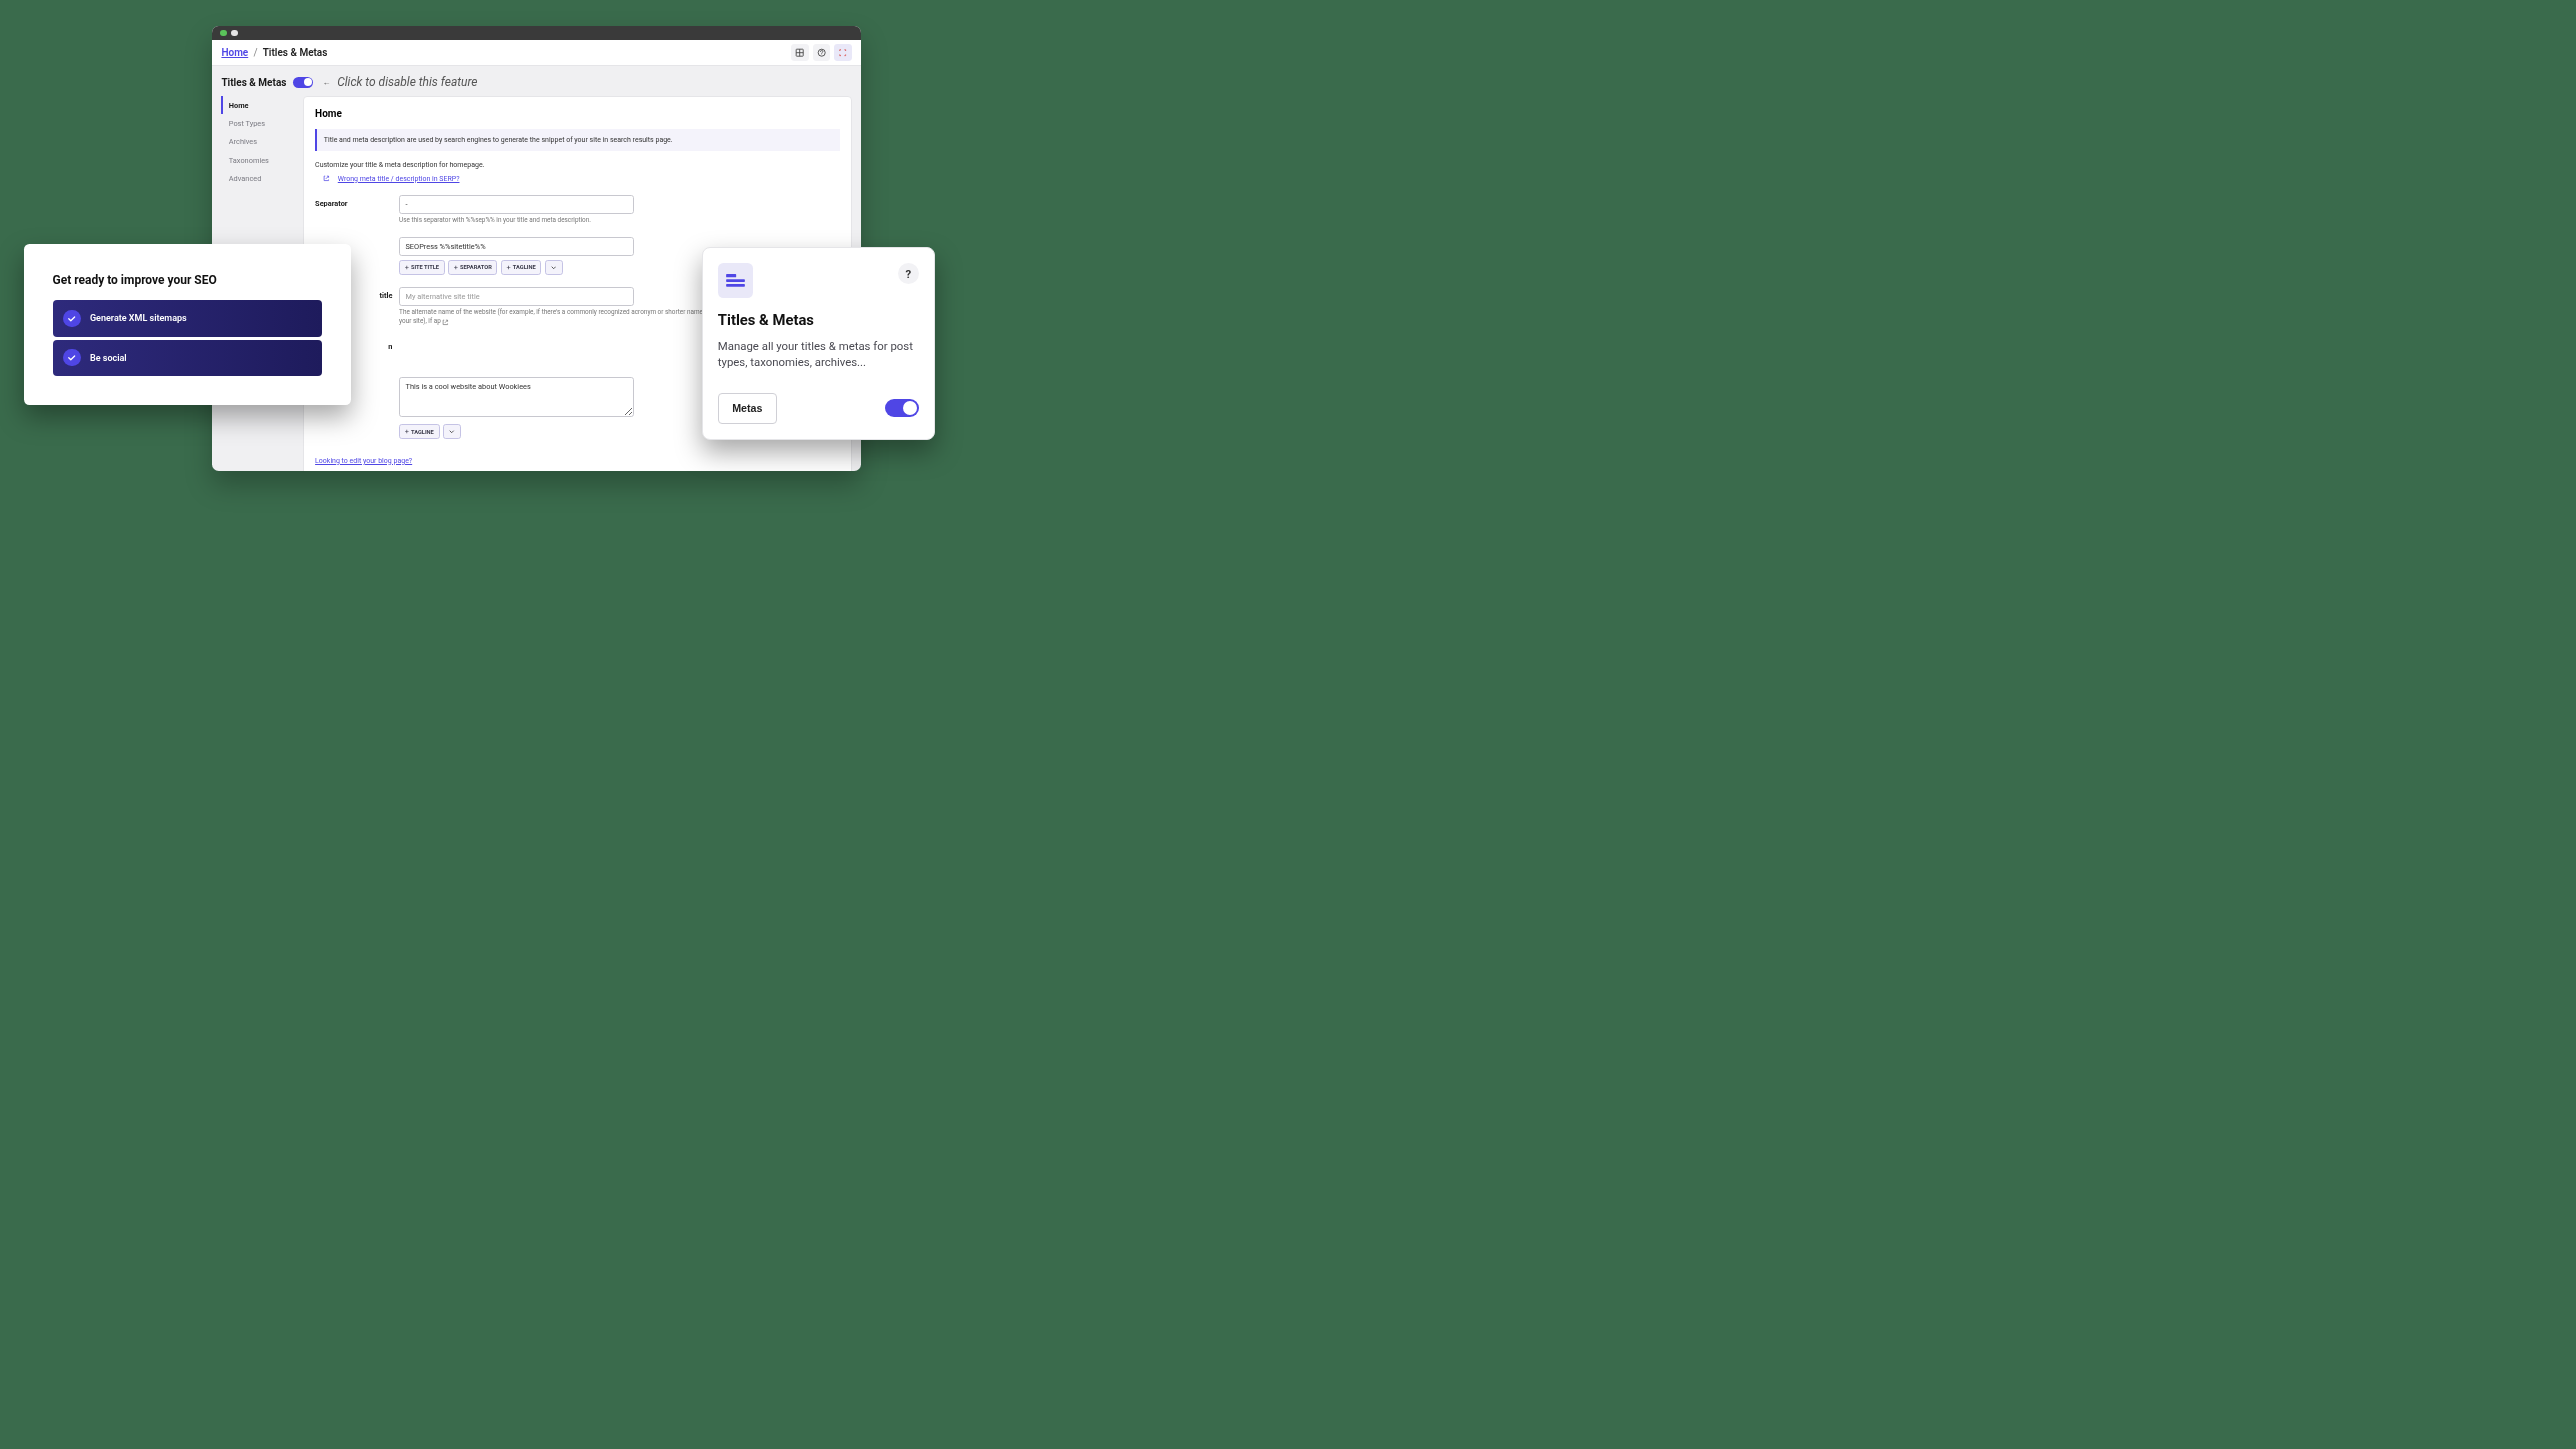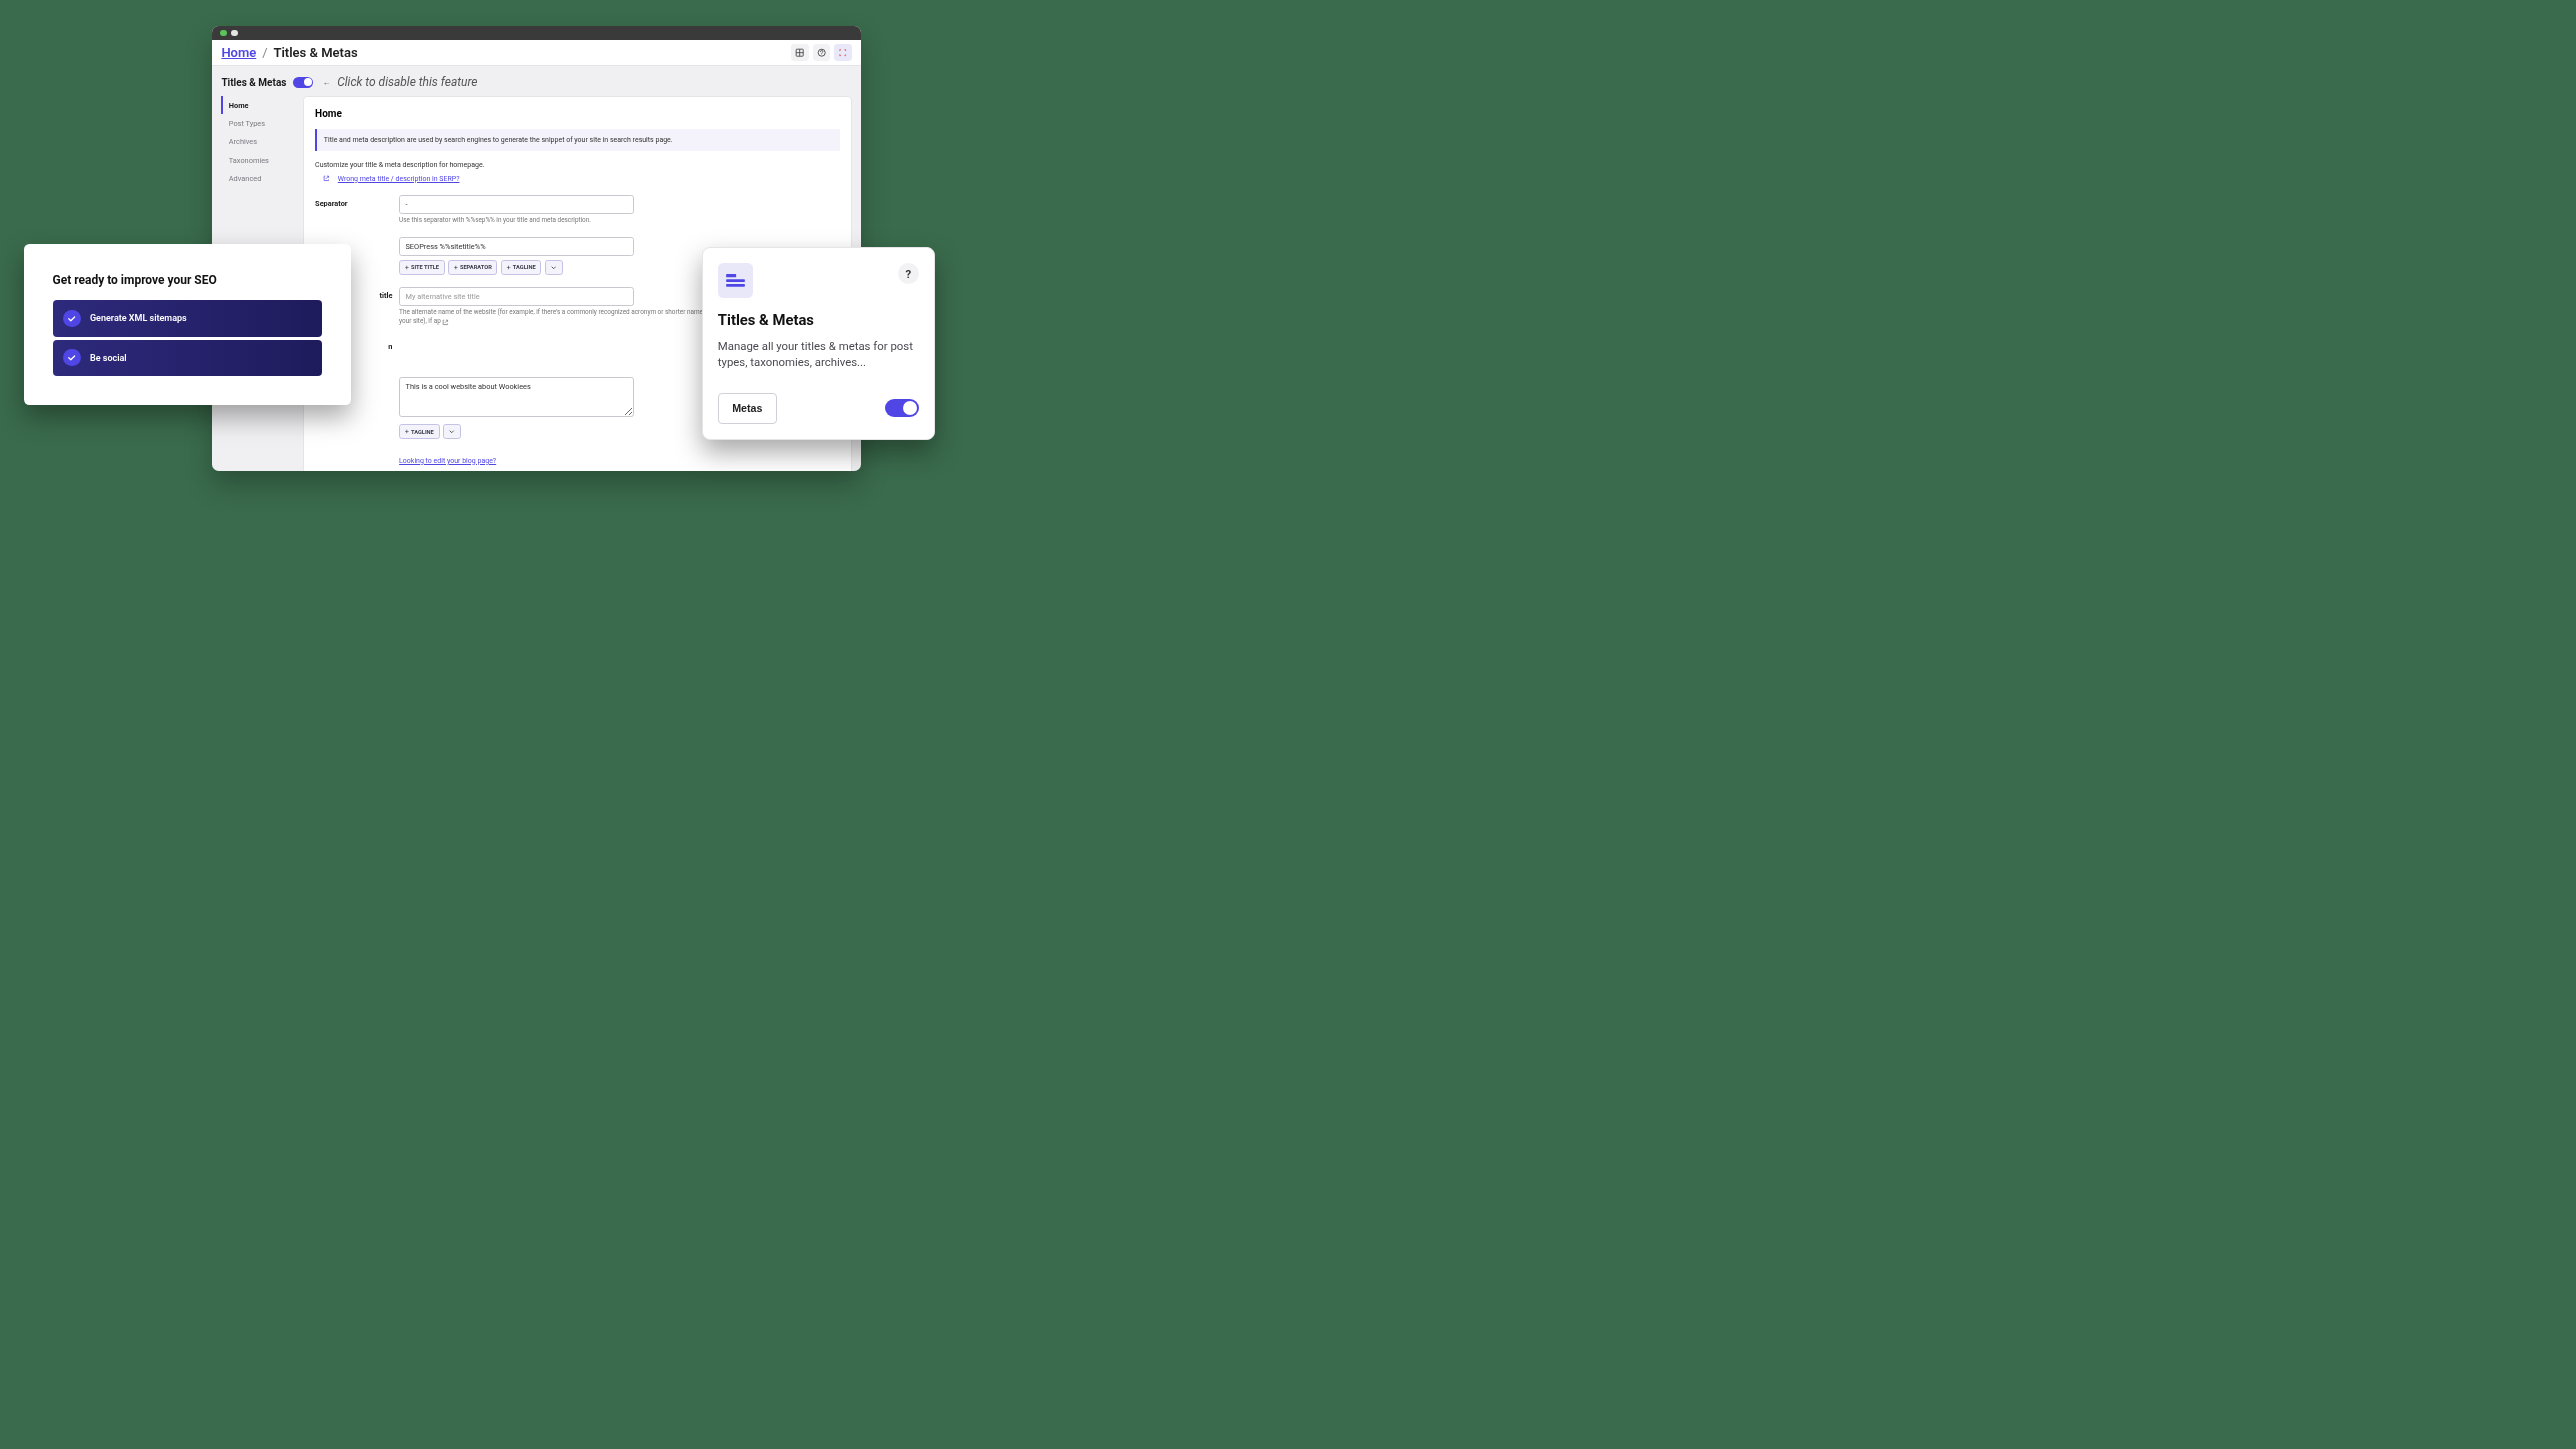--- a/index.html
+++ b/index.html
@@ -38,21 +38,21 @@
 
 .topbar {
   height: 25.5px;
   background: #fff;
   display: flex;
   align-items: center;
   justify-content: space-between;
   padding: 0 9.4px;
   border-bottom: 0.7px solid #E5E5E8;
 }
-.breadcrumb { font-size: 13px; color: #666; }
+.breadcrumb { font-size: 10px; color: #666; }
 .breadcrumb a { color: #4F46E5; text-decoration: underline; font-weight: 600; }
 .breadcrumb .sep { margin: 0 2.7px; color: #888; }
 .breadcrumb .current { color: #222; font-weight: 600; }
 .topbar-icons { display: flex; gap: 4px; }
 .topbar-icon {
   width: 17.4px; height: 17.4px;
   background: #F2F2F5;
   border-radius: 3.4px;
   display: flex; align-items: center; justify-content: center;
   cursor: pointer;
@@ -180,21 +180,20 @@
 }
 .pill .plus { font-size: 7.4px; font-weight: 400; }
 .pill.chevron { padding: 2px 5.4px; }
 
 .field-group { margin-bottom: 12px; }
 
 .link-bottom {
   font-size: 7px;
   color: #4F46E5;
   text-decoration: underline;
-  margin-left: 84px;
   display: inline-block;
   margin-top: 5.4px;
 }
 
 .save-btn {
   background: #4F46E5;
   color: #fff;
   border: none;
   border-radius: 2.7px;
   padding: 4.7px 8px;

